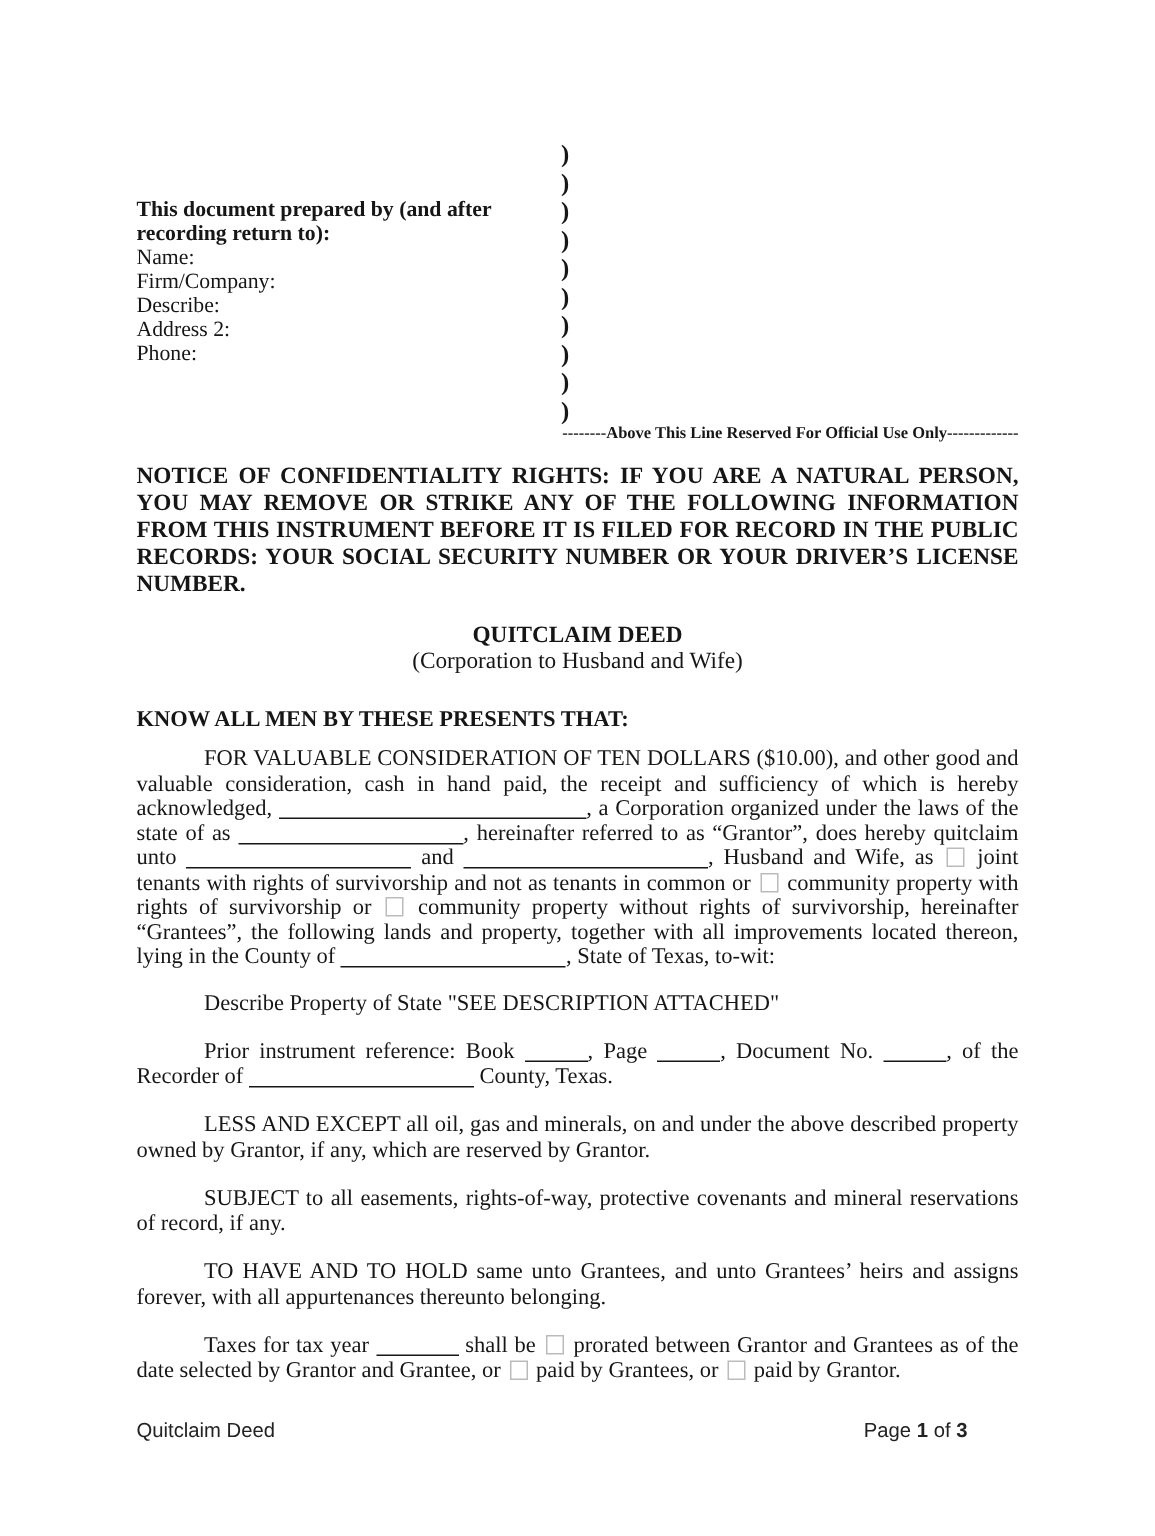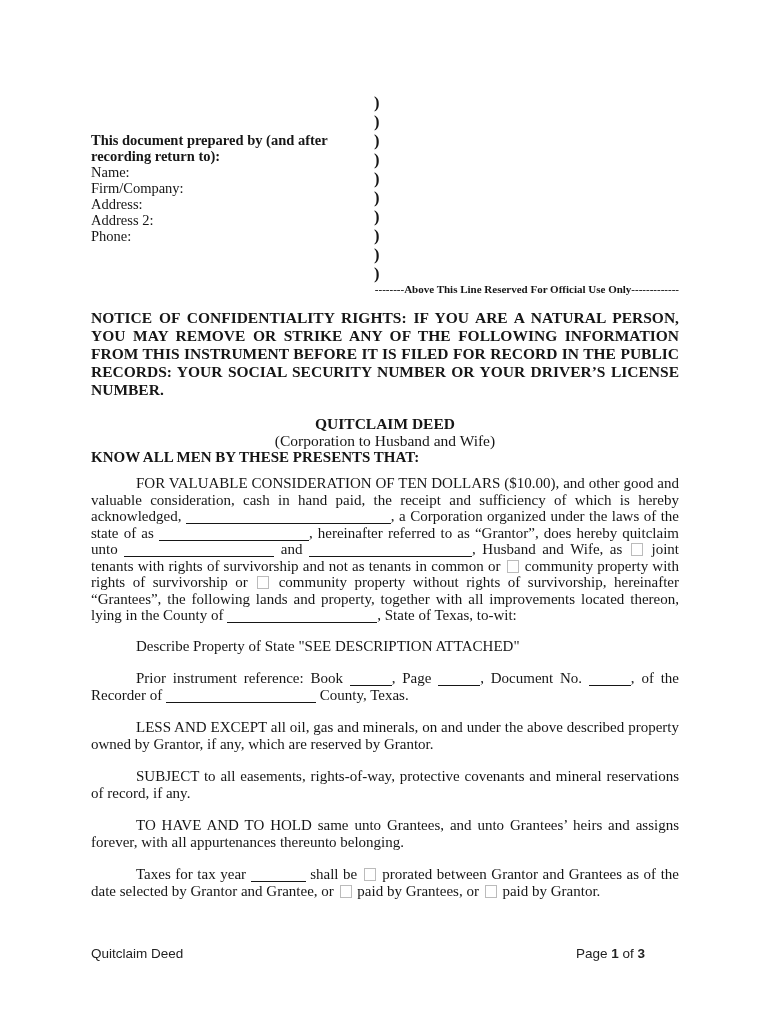--- a/index.html
+++ b/index.html
@@ -17,21 +17,21 @@
   .paren-col { font-weight:bold; font-size:16.5px; line-height:19px; }
 
   
   .rule-row { display:flex; align-items:flex-end; height:12px;flex-direction:column; }
   .rule { width:277px; height:3px; background:#555555; }
   .above-line { font-size:11px; font-weight:bold; margin-left:8px; line-height:12px; white-space:nowrap; }
 
   .notice { margin-top:14px; font-weight:bold; font-size:15.5px; line-height:18px; text-align:justify; }
   .doc-title { margin-top:16px; text-align:center; font-weight:bold; font-size:15.5px; line-height:17px; }
   .doc-subtitle { text-align:center; font-size:15.5px; line-height:17px; }
-  .opening { font-weight:bold; font-size:15px; line-height:17px; }
+  .opening { margin-top:23px; font-weight:bold; font-size:15px; line-height:17px; }
 
   p.body { font-size:15px; line-height:16.5px; text-align:justify; margin-top:16px; }
   p.indent { text-indent:45px; }
   p.first { margin-top:9px; }
   p.tight { margin-top:14px; }
 
   .blank { display:inline-block; border-bottom:1px solid #161616; height:14px; vertical-align:-3px; }
   .checkbox { display:inline-block; width:12px; height:13px; border:1px solid #bbbbbb; background:#ffffff; vertical-align:-2px; margin:0 2px; }
 
   .footer {
@@ -44,21 +44,21 @@
 </head>
 <body>
 
 <div class="content">
 
   <div class="prep">
     <div class="prep-left">
       <div class="prep-title">This document prepared by (and after recording return to):</div>
       <div>Name:</div>
       <div>Firm/Company:</div>
-      <div>Address:</div>
+      <div>Describe:</div>
       <div>Address 2:</div>
       <div>Phone:</div>
     </div>
     <div class="paren-col">
       <div>)</div>
       <div>)</div>
       <div>)</div>
       <div>)</div>
       <div>)</div>
       <div>)</div>

